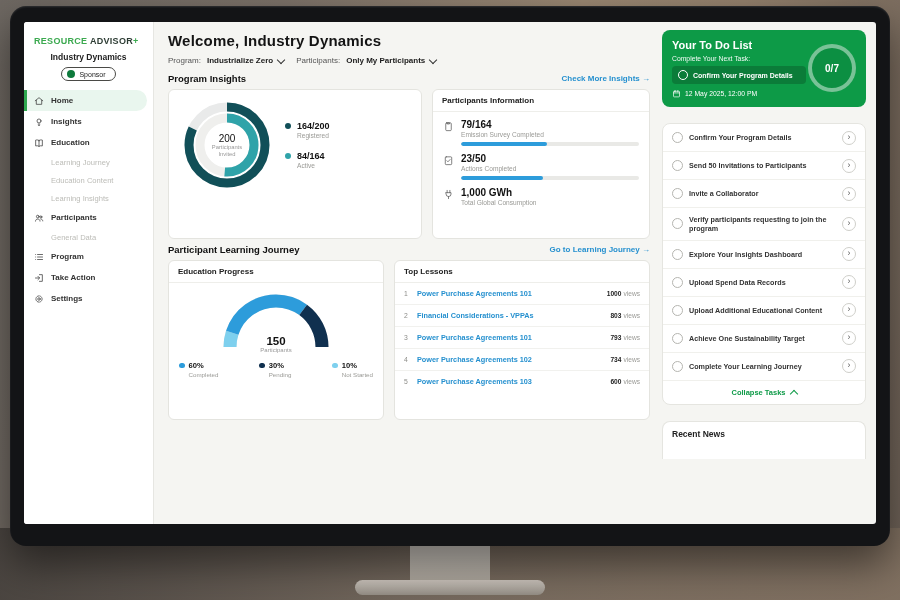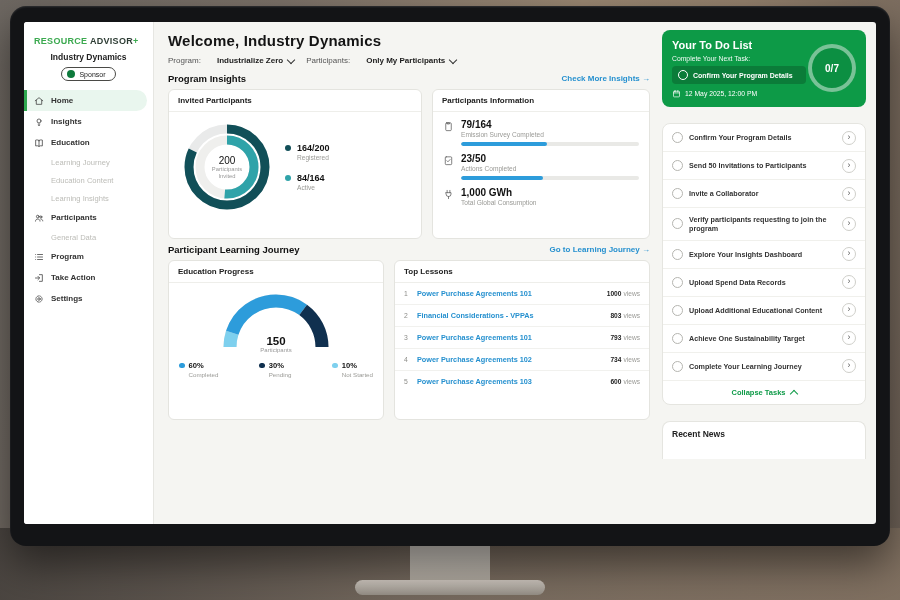--- a/index.html
+++ b/index.html
@@ -21,21 +21,21 @@
   .nav-item{display:flex;align-items:center;gap:7px;padding:5.5px 10px;font-size:8px;font-weight:bold;color:#333;cursor:pointer}
   .nav-item svg{width:10px;height:10px;stroke:#3a3a3a;fill:none;stroke-width:1.8;stroke-linecap:round;stroke-linejoin:round;flex:none}
   .nav-item.active{background:#e9f6ee;border-left:3px solid #2ea84f;padding-left:7px;margin-right:6px;border-radius:0 12px 12px 0}
   .nav-sub{padding:4.5px 10px 4.5px 27px;font-size:7.6px;color:#bcbcb7;font-weight:normal;cursor:pointer}
 
   
   .main{flex:1;min-width:0;padding:10px 12px 0 14px;box-sizing:border-box}
   .welcome{font-size:15px;font-weight:bold;color:#141414;letter-spacing:.2px}
   .filters{display:flex;gap:12px;margin:7px 0 8px;font-size:8px;color:#555;align-items:flex-end}
   .filter{display:flex;align-items:center}
-  .filter .fv{font-weight:bold;color:#1c1c1c;margin-left:16px}
+  .filter .fv{font-weight:bold;color:#1c1c1c;margin-left:6px}
   .chev{width:5px;height:5px;border-right:1.3px solid #333;border-bottom:1.3px solid #333;transform:rotate(45deg);display:inline-block;margin-left:5px;margin-bottom:2px}
   .sec{display:flex;justify-content:space-between;align-items:center;margin:5px 0 5px}
   .sec .st{font-size:9.5px;font-weight:bold;color:#111}
   .sec .sl{font-size:8px;font-weight:bold;color:#2590cf;cursor:pointer}
   .cards{display:flex;gap:10px;align-items:stretch}
   .card{background:#fff;border:1px solid #e4e4df;border-radius:6px;box-sizing:border-box;overflow:hidden}
   .card-h{padding:6px 9px;font-size:8px;font-weight:bold;color:#222;border-bottom:1px solid #eeeeea}
   .c-invited{width:254px;height:150px}
   .c-pinfo{flex:1;height:150px}
   .c-edu{width:216px;height:160px}
@@ -198,21 +198,20 @@
           <span class="st">Program Insights</span>
           <span class="sl">
             <span>Check More Insights</span>
             <span>→</span>
           </span>
         </div>
 
         <div class="cards">
 
           <div class="card c-invited">
-            <div class="card-h">Invited Participants</div>
             <div class="inv-body">
               <div class="donut-wrap">
                 <svg viewBox="0 0 96 96">
                   <g transform="rotate(-90 48 48)">
                     <circle cx="48" cy="48" r="38" stroke="#e9eaea" stroke-width="9" fill="none"></circle>
                     <circle cx="48" cy="48" r="38" stroke="#114f58" stroke-width="9" fill="none" stroke-dasharray="195.7840541717159 238.76104167282426"></circle>
                     <circle cx="48" cy="48" r="27" stroke="#efefed" stroke-width="9" fill="none"></circle>
                     <circle cx="48" cy="48" r="27" stroke="#2fa3a9" stroke-width="9" fill="none" stroke-dasharray="86.89185534562989 169.64600329384882"></circle>
                   </g>
                 </svg>

